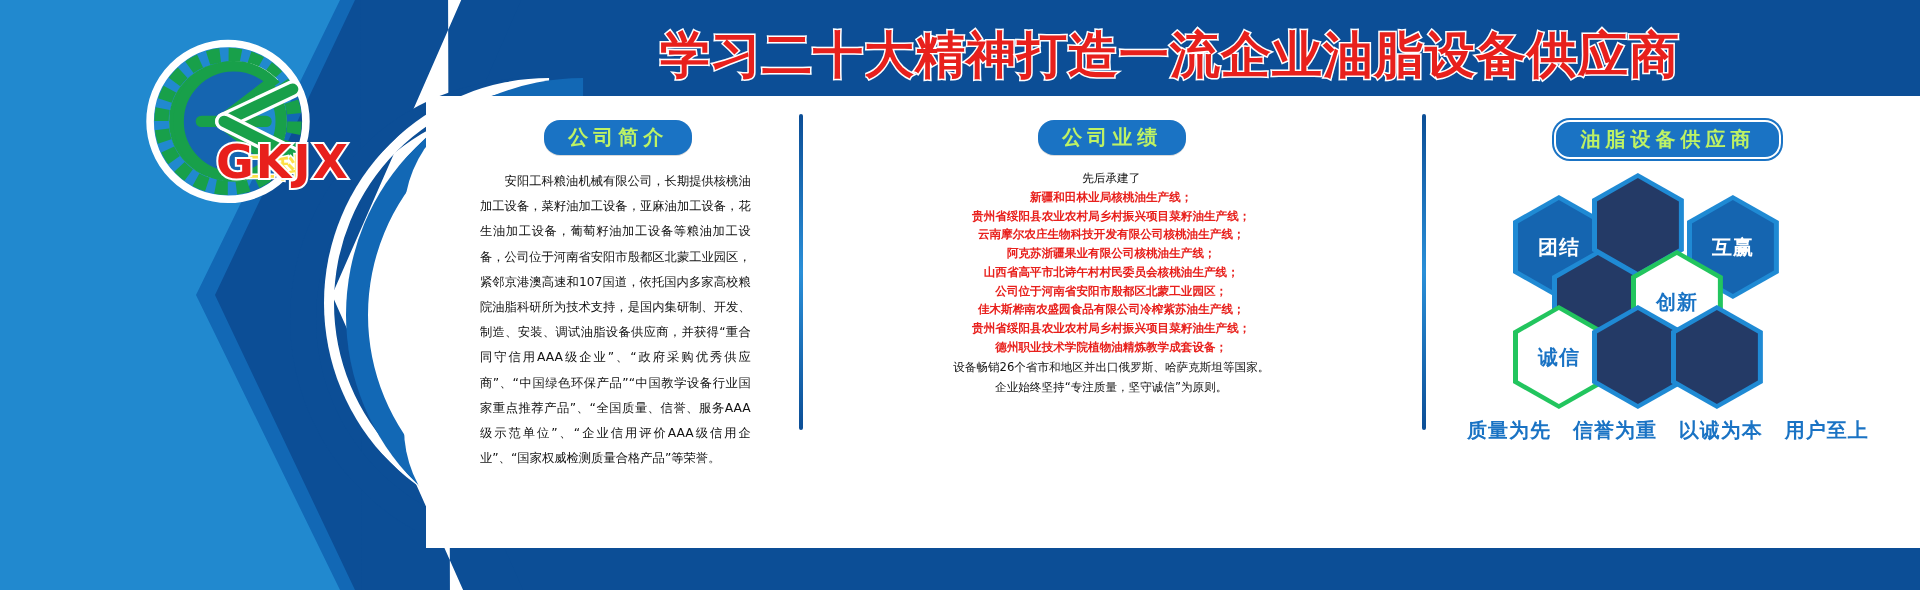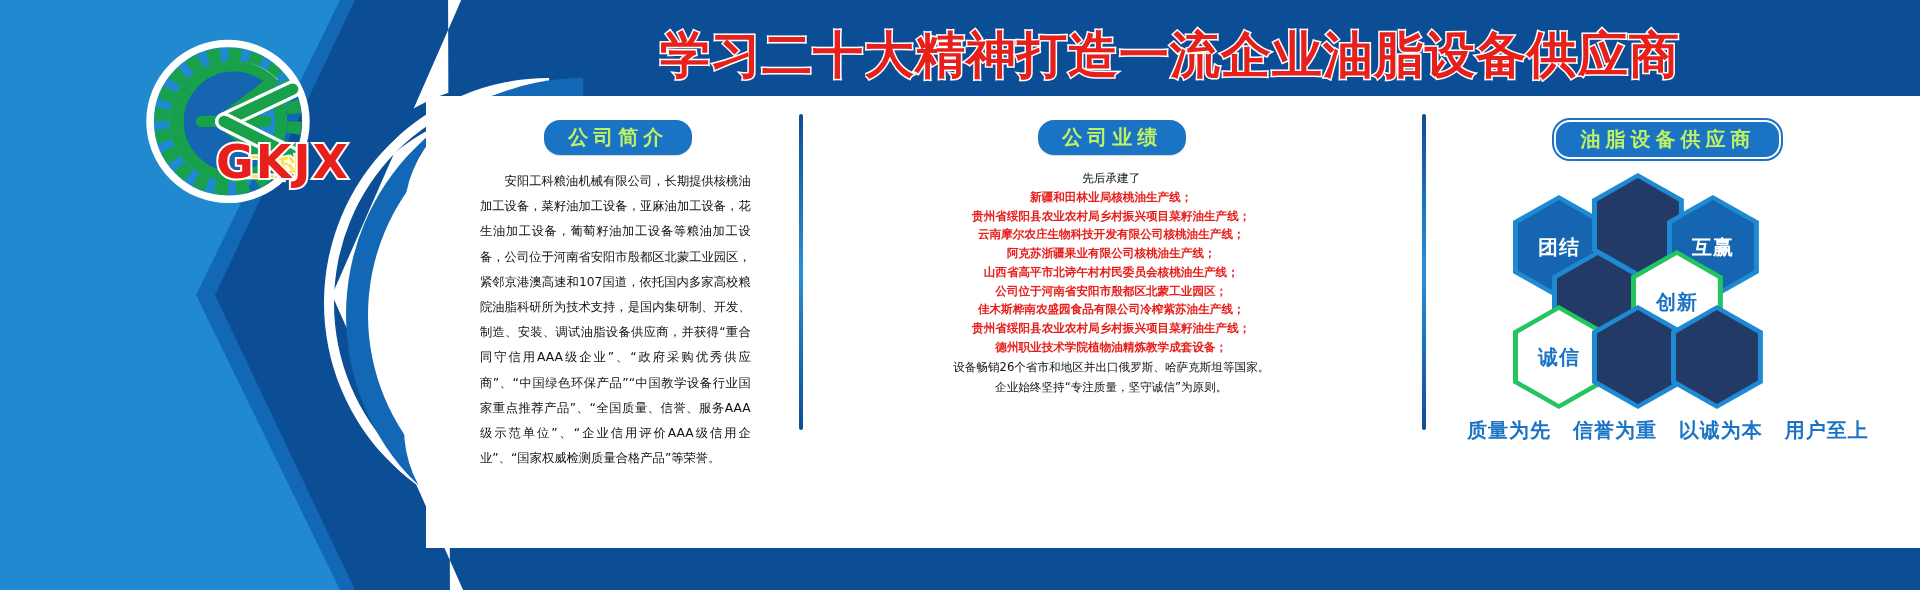--- a/index.html
+++ b/index.html
@@ -212,21 +212,21 @@
 
       <div class="hexwrap">
         <div class="hex hex-solid" style="left:10px;top:20px;">
           <div class="inner">
               <span class="lab">团结</span>
             </div>
         </div>
         <div class="hex hex-img" style="left:89px;top:-2px;">
           <div class="inner img-ship"></div>
         </div>
-        <div class="hex hex-solid" style="left:164px;top:20px;text-decoration:underline;">
+        <div class="hex hex-solid" style="left:184px;top:20px;text-decoration:underline;">
           <div class="inner">
               <span class="lab">互赢</span>
             </div>
         </div>
         <div class="hex hex-img" style="left:49px;top:75px;">
           <div class="inner img-sea"></div>
         </div>
         <div class="hex hex-out" style="left:128px;top:75px;">
           <div class="inner">
               <span class="lab">创新</span>

